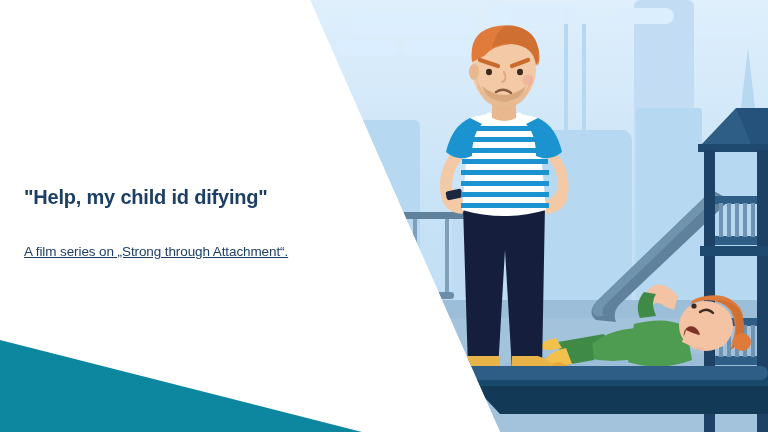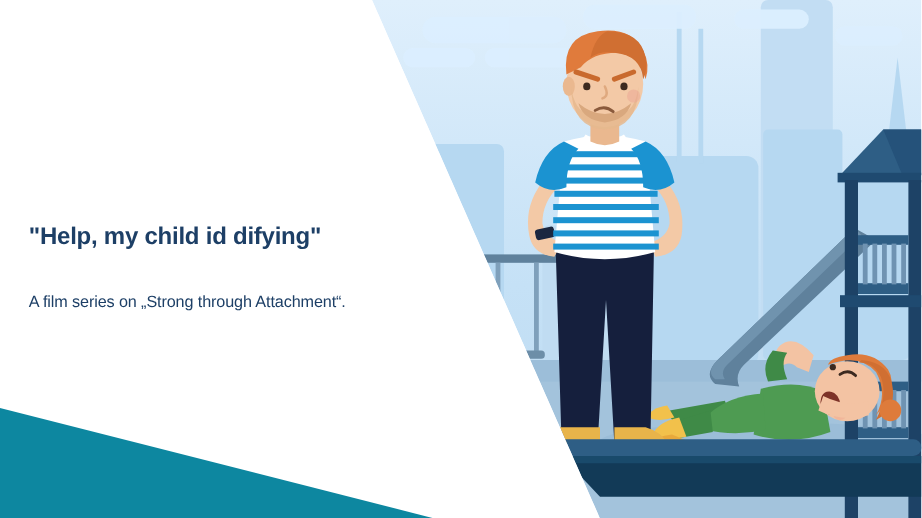--- a/index.html
+++ b/index.html
@@ -13,21 +13,21 @@
     position:absolute;left:24px;top:185px;width:300px;
   }
   .headline{
     font-family:"Liberation Sans", sans-serif;
     font-size:20px;font-weight:600;letter-spacing:-0.2px;
     color:#1d3f66;margin:0 0 34px 0;line-height:1.2;white-space:nowrap;
   }
   .subline{
     font-family:"Liberation Sans", sans-serif;
     font-size:13.5px;font-weight:400;letter-spacing:-0.1px;
-    color:#1d3f66;margin:0;line-height:1.3;white-space:nowrap;
+    color:#1d3f66;margin:0;line-height:1.3;white-space:nowrap;text-decoration:underline;
   }
 </style>
 </head>
 <body>
 
 <div id="slide">
 
   <svg id="artwork" viewBox="0 0 768 432" xmlns="http://www.w3.org/2000/svg">
     <defs>
       <clipPath id="clipScene">

